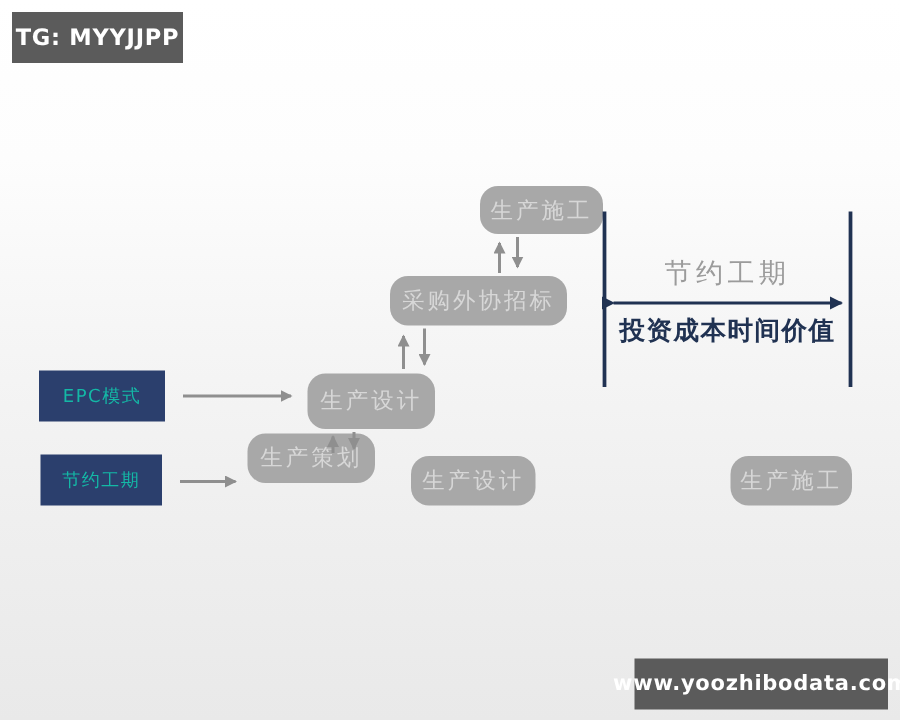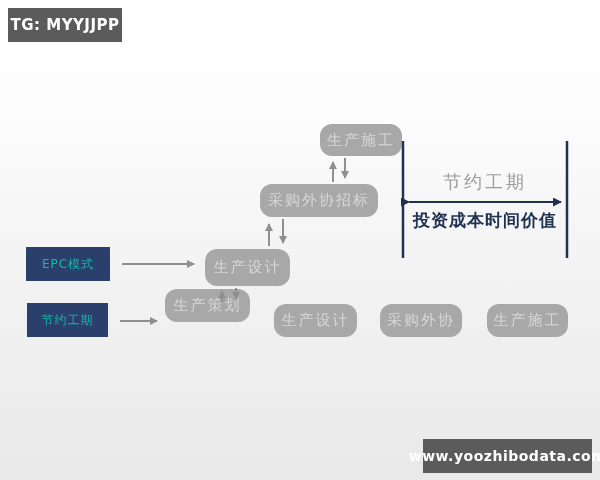--- a/index.html
+++ b/index.html
@@ -67,23 +67,20 @@
   <div class="nbox" style="left:27px;top:303px;width:81px;height:34px;">
     <span>节约工期</span>
   </div>
 
   <div class="gbox" style="left:165px;top:289px;width:85px;height:33px;">
     <span>生产策划</span>
   </div>
   <div class="gbox" style="left:274px;top:304px;width:83px;height:33px;">
     <span>生产设计</span>
   </div>
-  <div class="gbox" style="left:380px;top:304px;width:82px;height:33px;">
-    <span>采购外协</span>
-  </div>
   <div class="gbox" style="left:487px;top:304px;width:81px;height:33px;">
     <span>生产施工</span>
   </div>
 
   <div class="ann-top">节约工期</div>
   <div class="ann-bottom">投资成本时间价值</div>
 
   <svg class="overlay" viewBox="0 0 600 480" xmlns="http://www.w3.org/2000/svg">
     <defs>
       <marker id="ah" markerWidth="9" markerHeight="8" refX="7" refY="4" orient="auto" markerUnits="userSpaceOnUse">

